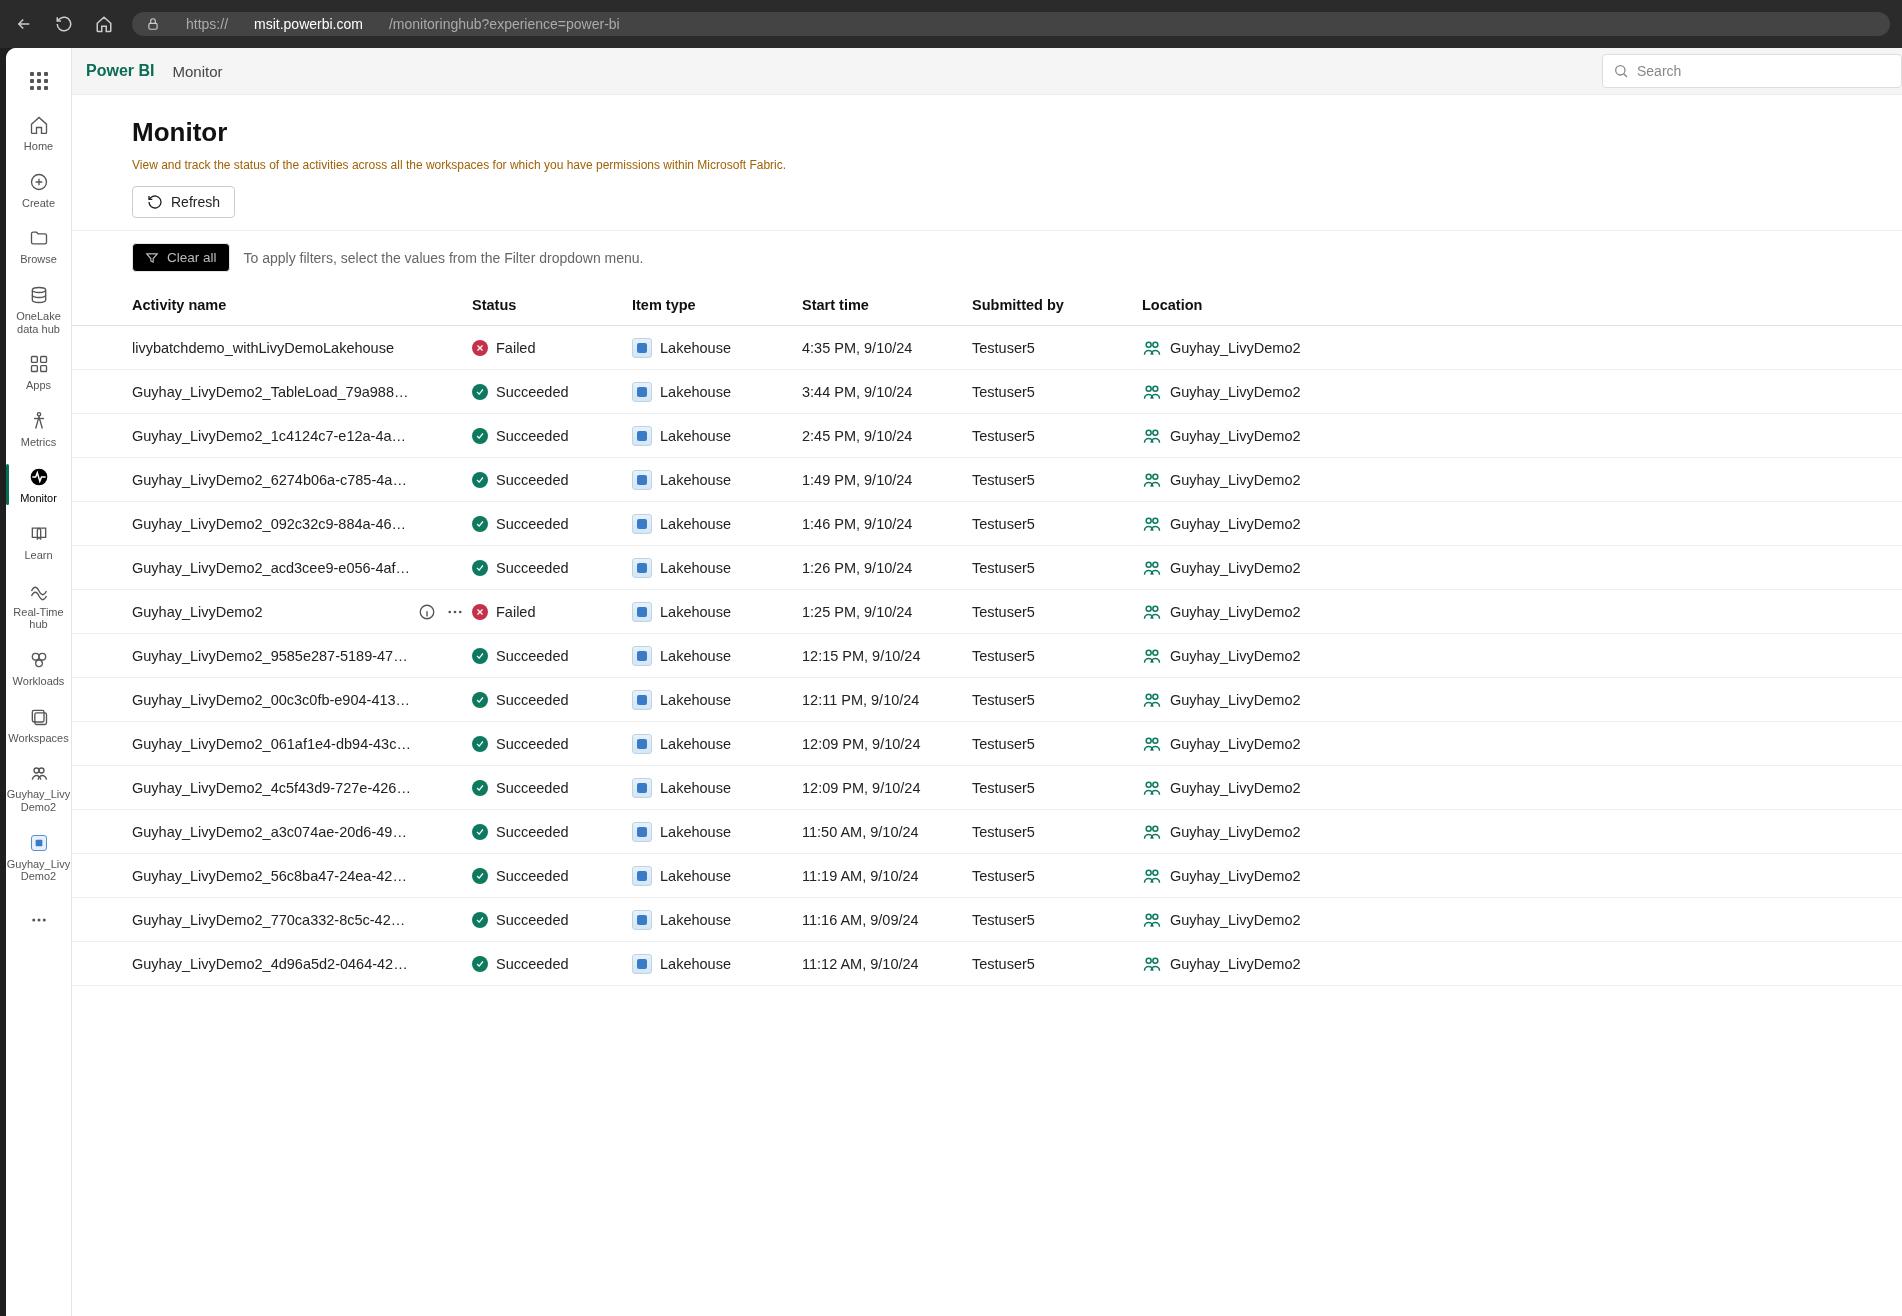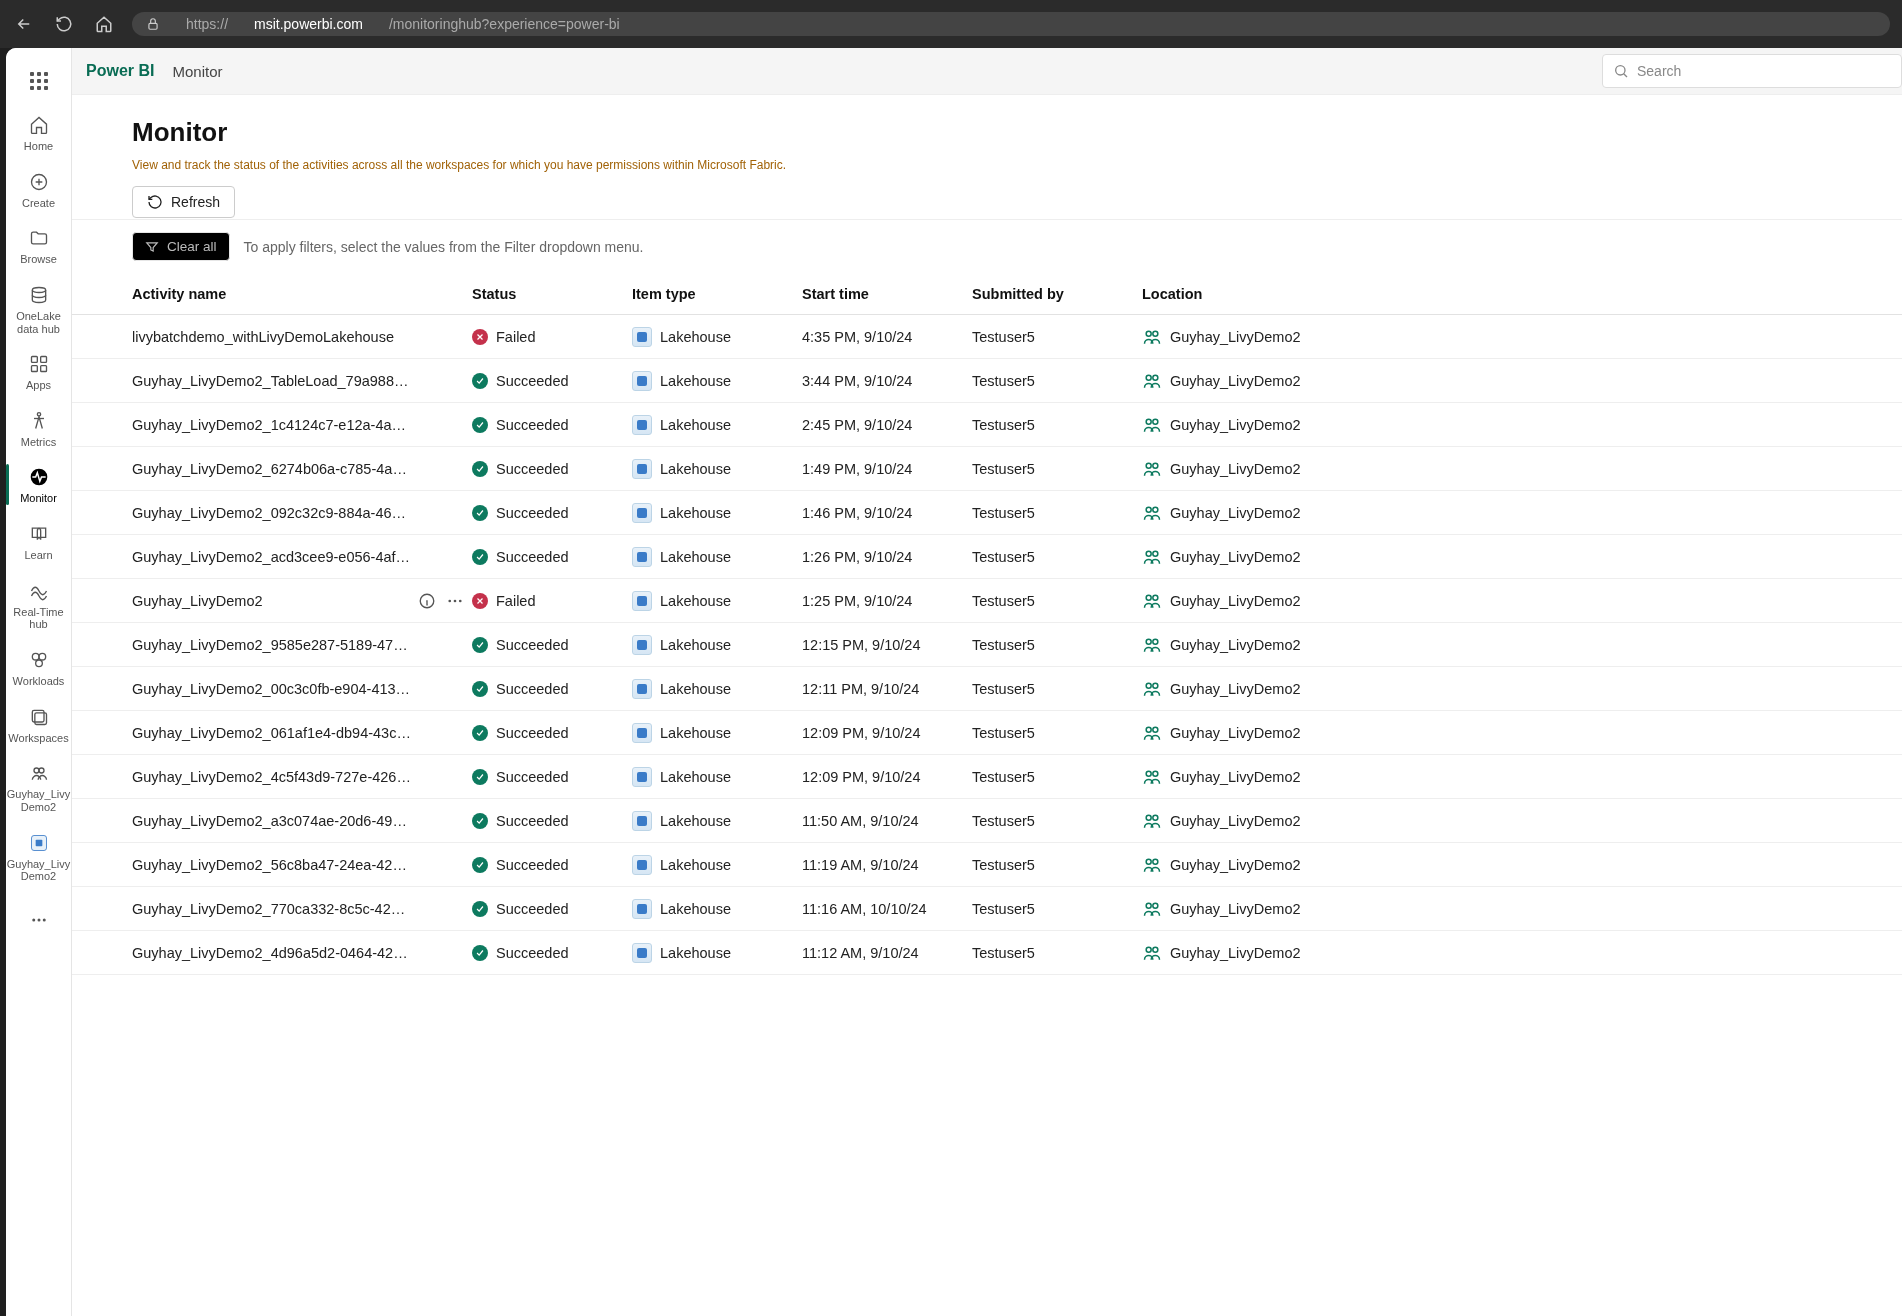--- a/index.html
+++ b/index.html
@@ -28,21 +28,21 @@
 .main{flex:1;display:flex;flex-direction:column;background:#f5f5f5;overflow:hidden}
 .topbar{height:46px;display:flex;align-items:center;padding:0 0 0 14px;gap:18px}
 .brand{font-size:16px;font-weight:700;color:#096c54}
 .crumb{font-size:15px;color:#444}
 .spacer{flex:1}
 .search{height:34px;width:300px;background:#fff;border:1px solid #ddd;border-radius:4px;display:flex;align-items:center;padding:0 10px;gap:8px;color:#888;font-size:14px}
 .content{flex:1;background:#fff;margin-left:0;padding:22px 0 0 0;overflow:auto;border-top:1px solid #eee}
 .pad{padding-left:60px;padding-right:30px}
 h1{font-size:26px;font-weight:600;color:#111;margin-bottom:10px}
 .sub{font-size:12px;color:#a16207;margin-bottom:14px}
-.toolbar{display:flex;align-items:center;gap:10px;margin-bottom:1px}
+.toolbar{display:flex;align-items:center;gap:10px;margin-bottom:12px}
 .btn-refresh{display:inline-flex;align-items:center;gap:8px;border:1px solid #ccc;background:#fff;border-radius:4px;padding:7px 14px;font-size:14px;cursor:pointer;color:#222}
 .filterbar{display:flex;align-items:center;gap:14px;border-top:1px solid #eee;padding:12px 0 12px 60px}
 .btn-clear{display:inline-flex;align-items:center;gap:8px;border:1px solid #e6e6e6;background:#000000;color:#bbb;border-radius:4px;padding:6px 12px;font-size:13.5px;cursor:not-allowed}
 .filter-hint{font-size:14px;color:#666}
 
 .tbl{width:100%}
 .tbl .hdr,.tbl .row{display:grid;grid-template-columns:340px 160px 170px 170px 170px 1fr;align-items:center;padding:0 30px 0 60px;min-height:44px;border-bottom:1px solid #eee}
 .tbl .hdr{font-weight:600;font-size:14.5px;color:#111;border-bottom:1px solid #e2e2e2;min-height:42px}
 .tbl .row{font-size:14.5px;color:#222}
 .cell{display:flex;align-items:center;gap:8px;overflow:hidden;white-space:nowrap;text-overflow:ellipsis}
@@ -751,21 +751,21 @@
                   </svg>
                 </span>
       <span>Succeeded</span>
     </div>
     <div class="cell">
       <span class="item-ico">
                   <span></span>
                 </span>
       <span>Lakehouse</span>
     </div>
-    <div class="cell">11:16 AM, 10/10/24</div>
+    <div class="cell">11:16 AM, 9/09/24</div>
     <div class="cell">Testuser5</div>
     <div class="cell">
       <span class="loc-ico">
                   <svg width="20" height="20" viewBox="0 0 24 24" fill="none" stroke="currentColor" stroke-width="1.8">
                     <circle cx="8" cy="8" r="3"></circle>
                     <circle cx="16" cy="8" r="3"></circle>
                     <path d="M3 20c0-3 2.5-5 5-5s5 2 5 5"></path>
                     <path d="M11 20c0-3 2.5-5 5-5s5 2 5 5"></path>
                   </svg>
                 </span>

